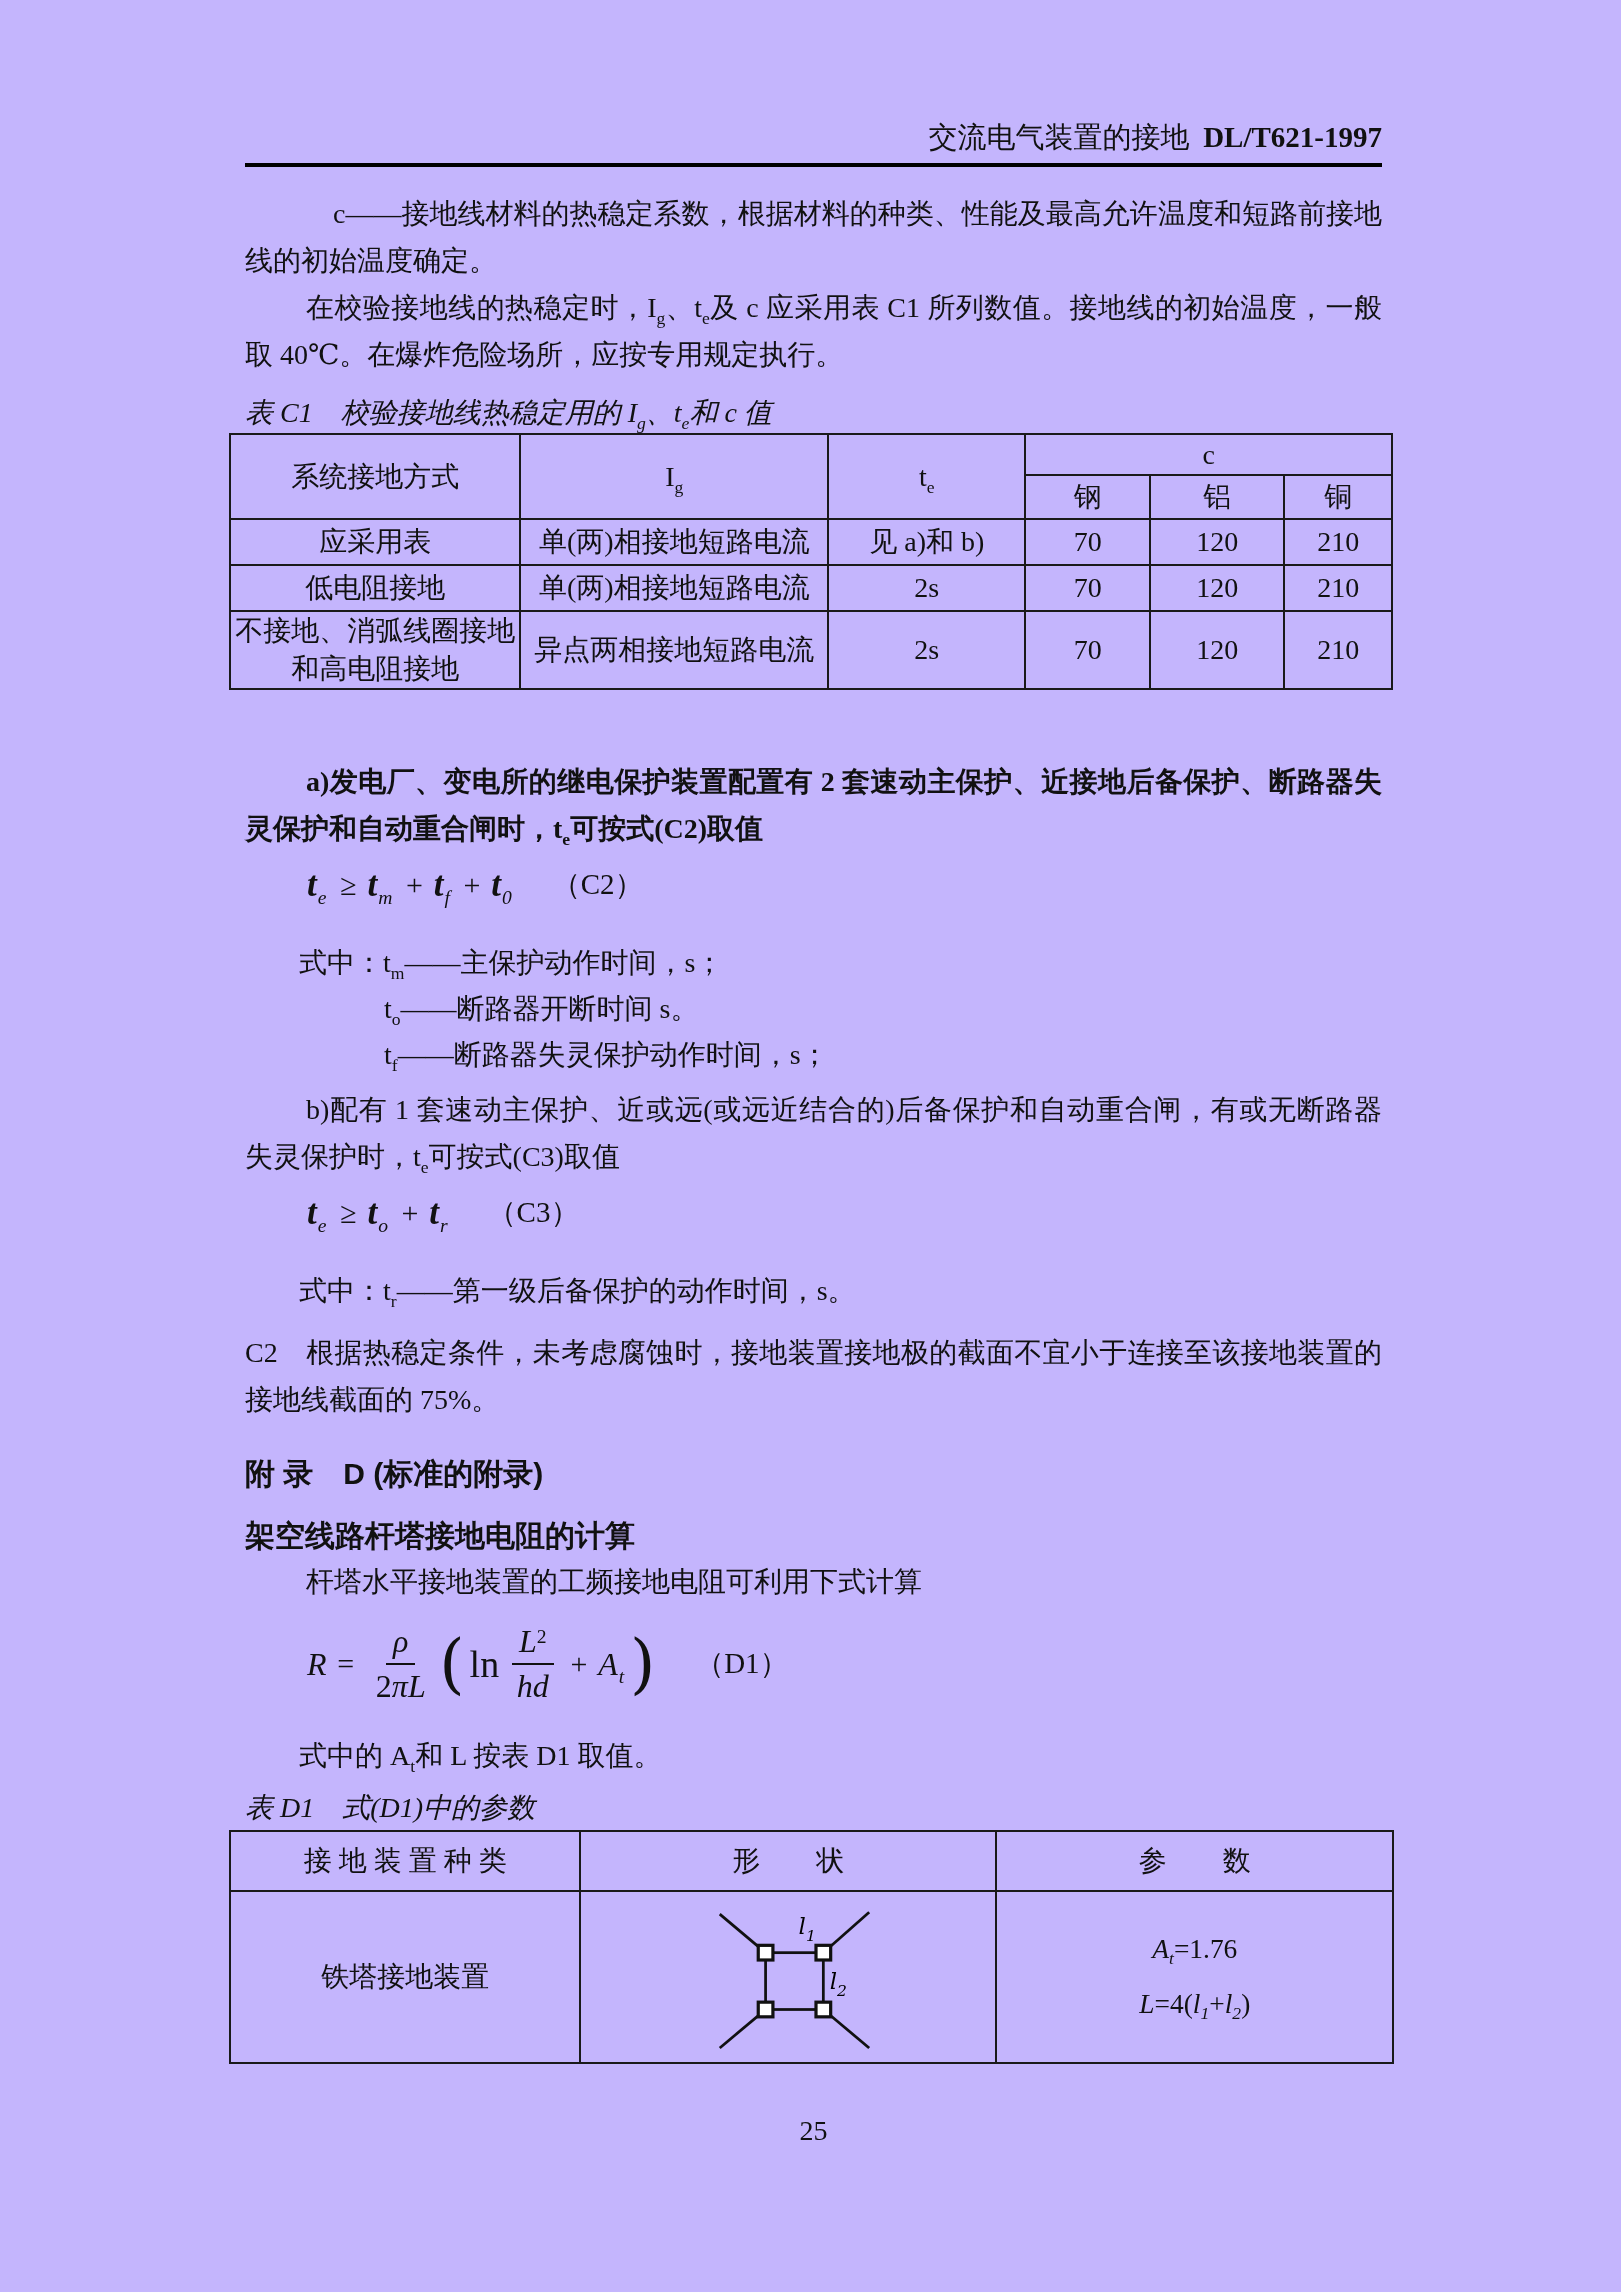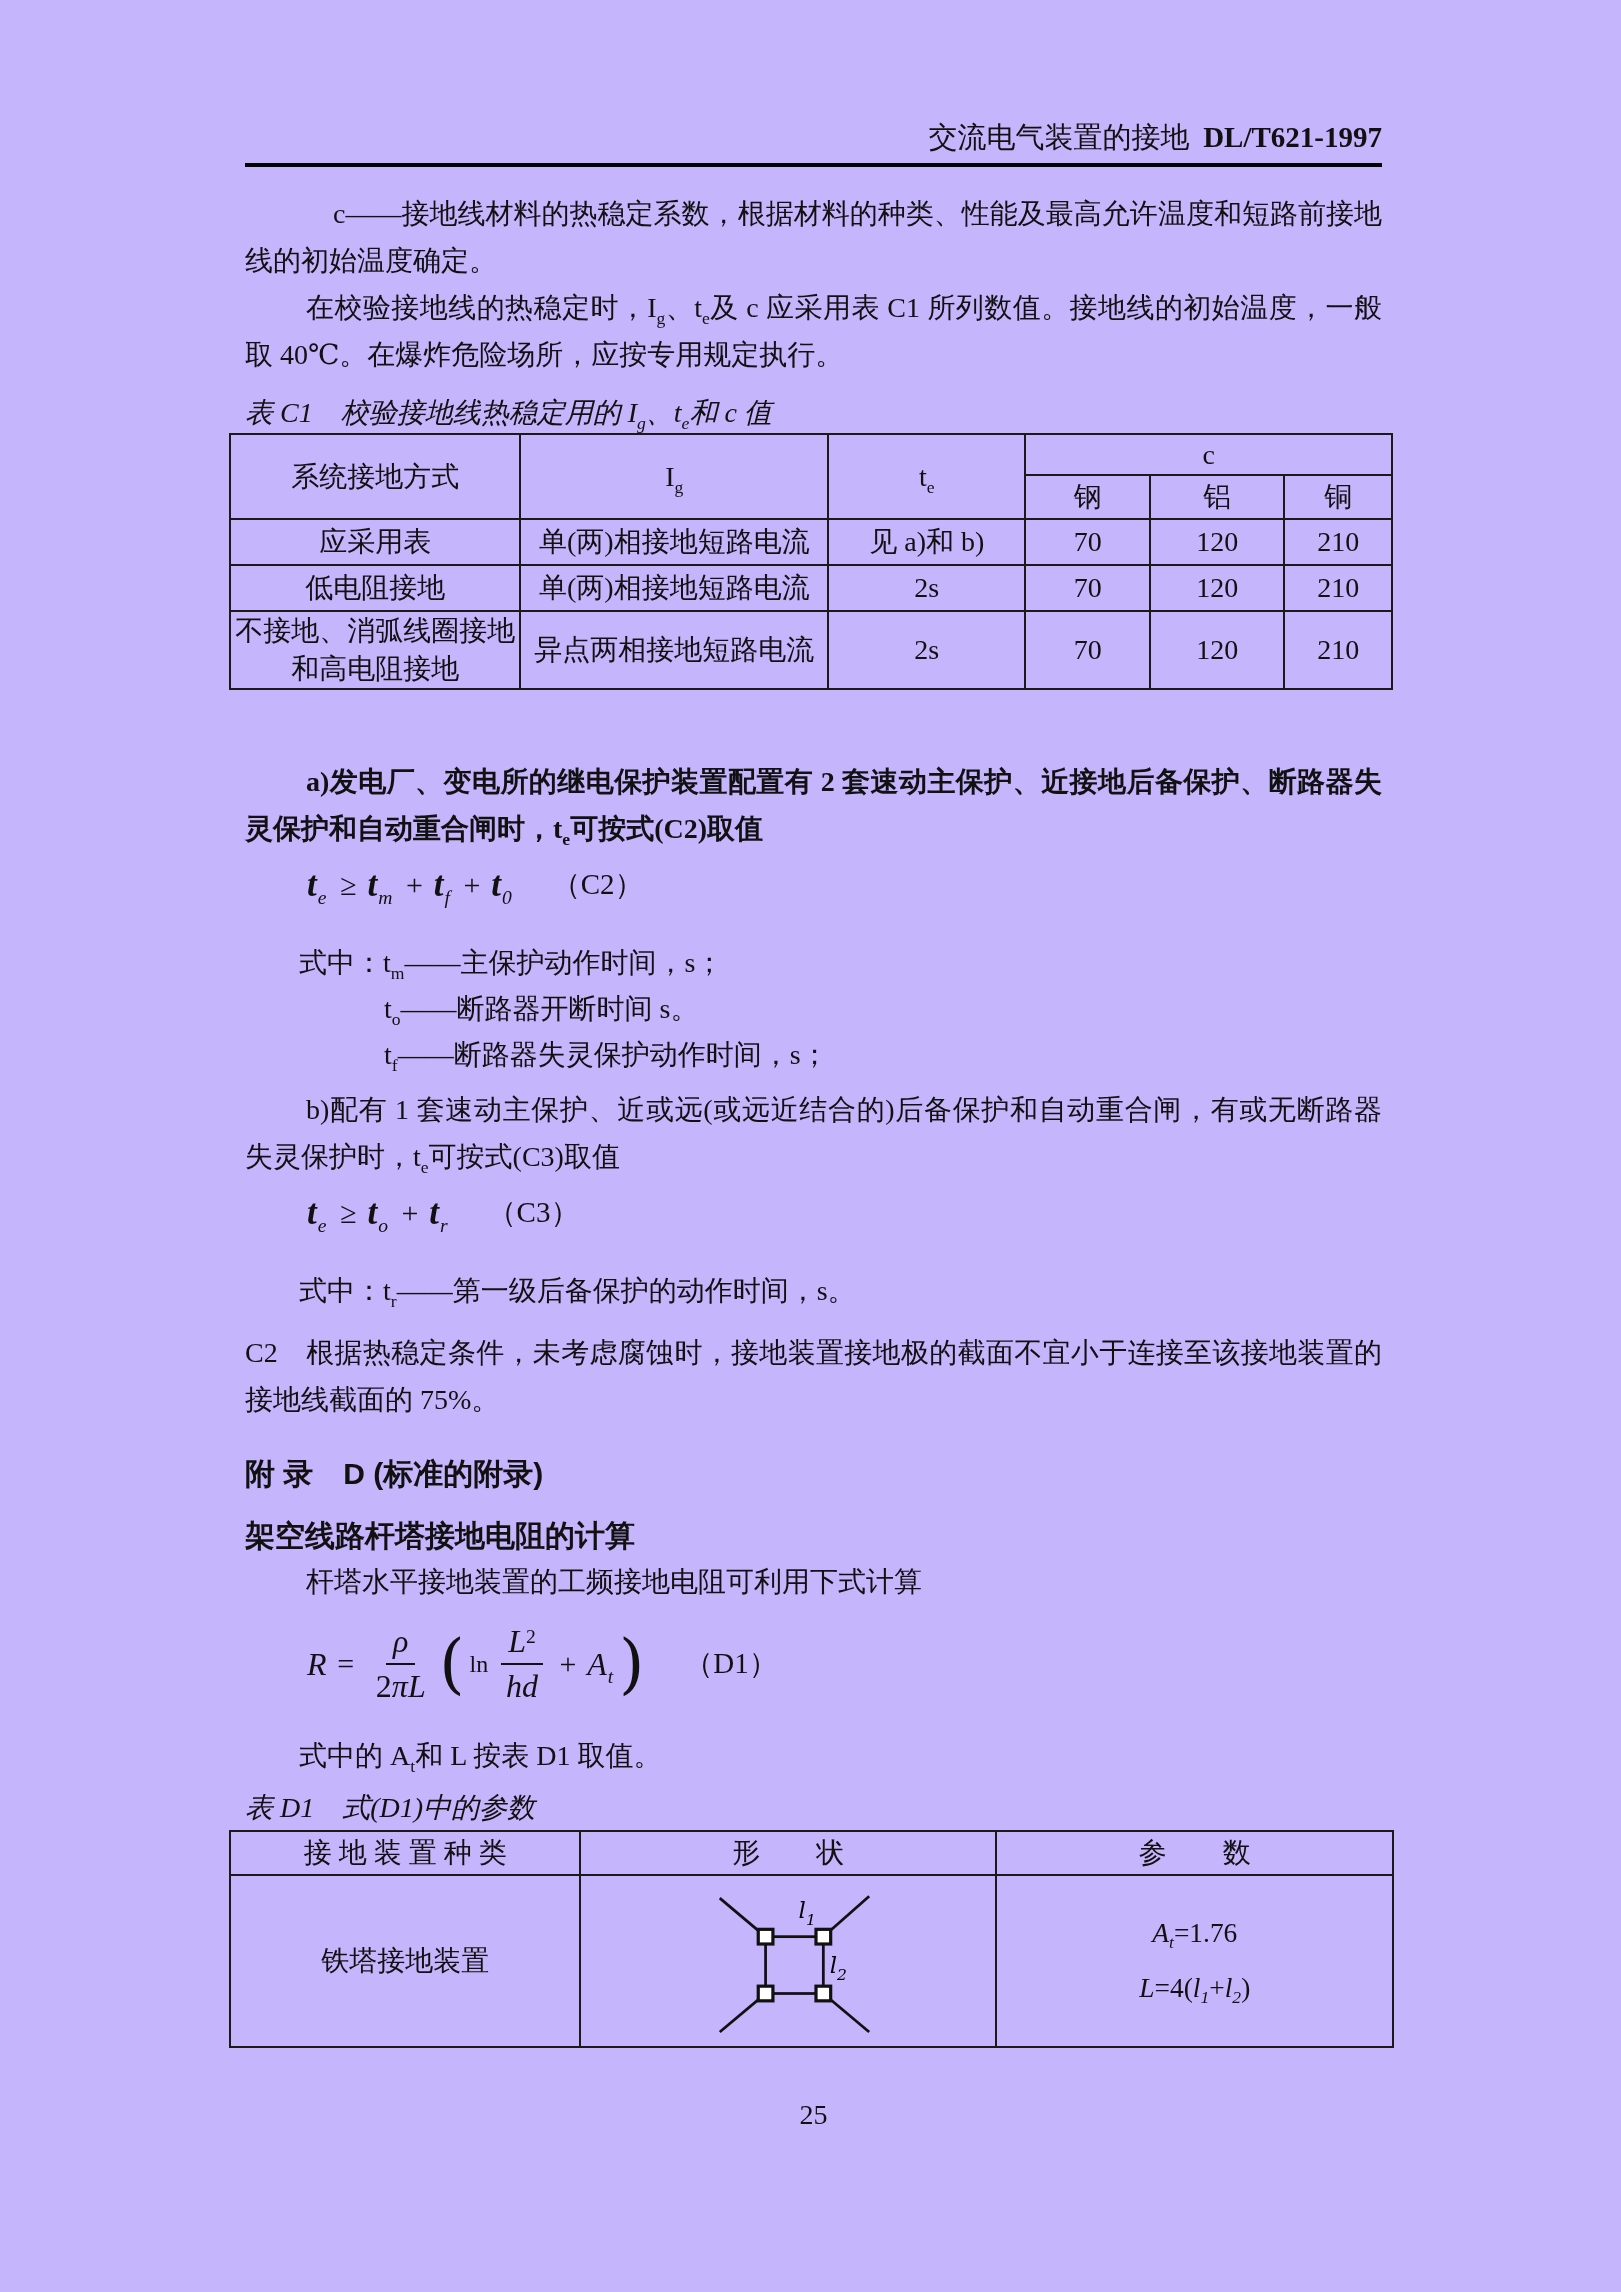--- a/index.html
+++ b/index.html
@@ -41,21 +41,21 @@
   .fsub{position:relative;top:12.7px;font-size:19.6px;font-style:italic;margin:0 2.9px 0 1px;}
   .fsup{font-size:19.6px;vertical-align:8.8px;}
   .formula .op{margin:0 10.8px;font-size:30px;}
   .flabel{margin-left:37px;font-size:29px;}
   .fit{font-style:italic;}
   .fd1{height:98px;margin-top:9.8px;}
   .frac{display:inline-flex;flex-direction:column;align-items:center;margin:0 3.9px;}
   .frac .num{border-bottom:2.5px solid #111;padding:0 6.9px 2.9px;}
   .frac .den{padding:2.9px 6.9px 0;}
   .bigp{font-size:65px;font-weight:400;line-height:0.9;margin:0 2.9px;font-family:"DejaVu Serif",serif;}
-  .fn{margin:0 6.9px 0 2px;font-size:24px;}
+  .fn{margin:0 6.9px 0 2px;font-size:38px;}
 
   
   .where{margin-top:27px;}
   .where .line{font-size:28px;line-height:46px;margin:0;}
   .w1{padding-left:54px;}
   .w2{padding-left:139px;}
 
   
   .h-bold{font-family:"Liberation Sans","DejaVu Sans",sans-serif;font-weight:bold;font-size:30px;line-height:45px;margin:0;}
   .m28{margin-top:27.4px;} .m18{margin-top:17.6px;} .m20{margin-top:19.6px;}
@@ -208,21 +208,21 @@
 
   <div class="tcaption m8">表 D1　式(D1)中的参数</div>
 
   <table class="dtable" style="margin-top:2px">
     <colgroup>
         <col style="width:350px">
         <col style="width:416px">
         <col style="width:397px">
       </colgroup>
     <tbody>
-      <tr style="height:44px">
+      <tr style="height:60px">
         <td>接 地 装 置 种 类</td>
         <td>形　　状</td>
         <td>参　　数</td>
       </tr>
       <tr class="tb" style="height:172px">
         <td class="kind-cell">铁塔接地装置</td>
         <td>
           <div class="shape-wrap">
             <svg viewBox="0 0 250 180" width="235" height="165" style="font-size:29px">
               <g stroke="#111" stroke-width="3" fill="none">

